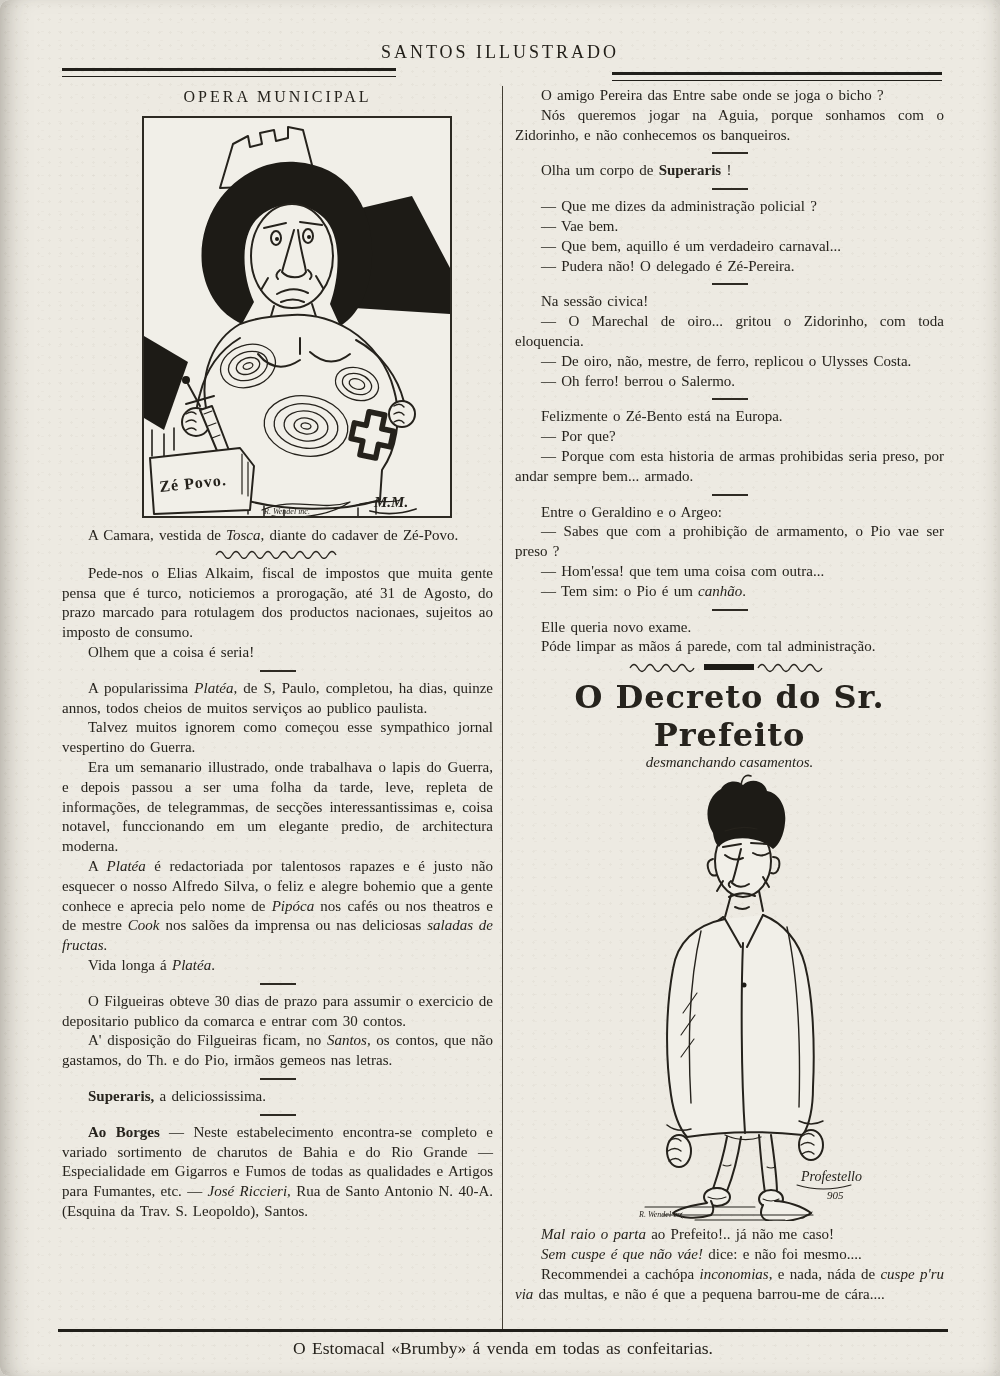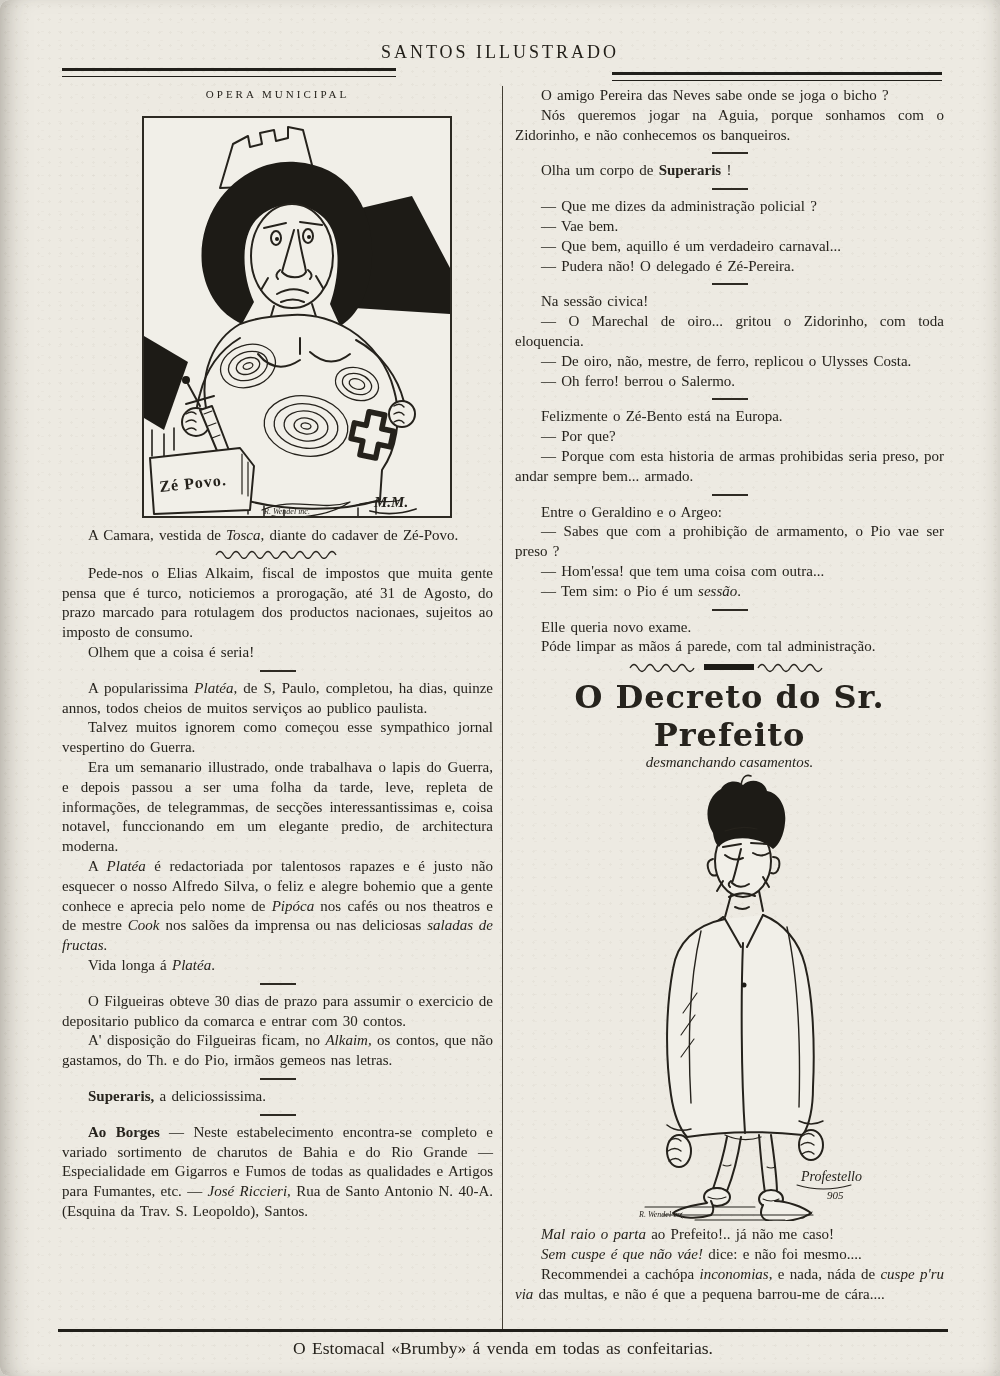--- a/index.html
+++ b/index.html
@@ -30,22 +30,22 @@
     border-top:3px solid #211f1a;border-bottom:1px solid #211f1a;}
   .columns{
     position:absolute; top:86px; left:62px; right:56px; bottom:46px;
     display:grid; grid-template-columns:1fr 12px 1fr; overflow:hidden;
   }
   .col{overflow:hidden;}
   .col-left{padding-right:4px;}
   .col-right{padding-left:6px;}
   .col-divider{border-left:1.5px solid #433e33;margin-left:5px;height:100%;}
   .section-heading{
-    text-align:center;font-size:11px;font-weight:normal;
-    letter-spacing:3px;margin:2px 0 16px;
+    text-align:center;font-size:16px;font-weight:normal;
+    letter-spacing:3px;margin:2px 0 10px;
   }
   .para{
     margin:0; font-size:15px; line-height:19.8px;
     text-align:justify; text-indent:26px; word-spacing:1.5px;
   }
   .para em{font-style:italic;}
   .para strong{font-weight:bold;}
   .rule-short{width:36px;border-top:2px solid #2e2a23;margin:7px auto;}
   .wavy-divider,.fancy-divider{text-align:center;margin:3px 0 5px;line-height:0;}
   .framed-figure{
@@ -156,33 +156,33 @@
           <p class="para"><span>Pede-nos o Elias Alkaim, fiscal de impostos que muita gente pensa que é turco, noticiemos a prorogação, até 31 de Agosto, do prazo marcado para rotulagem dos productos nacionaes, sujeitos ao imposto de consumo.</span></p>
           <p class="para"><span>Olhem que a coisa é seria!</span></p>
           <div class="rule-short"></div>
           <p class="para"><span>A popularissima </span><em>Platéa,</em><span> de S, Paulo, completou, ha dias, quinze annos, todos cheios de muitos serviços ao publico paulista.</span></p>
           <p class="para"><span>Talvez muitos ignorem como começou esse sympathico jornal vespertino do Guerra.</span></p>
           <p class="para"><span>Era um semanario illustrado, onde trabalhava o lapis do Guerra, e depois passou a ser uma folha da tarde, leve, repleta de informações, de telegrammas, de secções interessantissimas e, coisa notavel, funccionando em um elegante predio, de architectura moderna.</span></p>
           <p class="para"><span>A </span><em>Platéa</em><span> é redactoriada por talentosos rapazes e é justo não esquecer o nosso Alfredo Silva, o feliz e alegre bohemio que a gente conhece e aprecia pelo nome de </span><em>Pipóca</em><span> nos cafés ou nos theatros e de mestre </span><em>Cook</em><span> nos salões da imprensa ou nas deliciosas </span><em>saladas de fructas.</em></p>
           <p class="para"><span>Vida longa á </span><em>Platéa</em><span>.</span></p>
           <div class="rule-short"></div>
           <p class="para"><span>O Filgueiras obteve 30 dias de prazo para assumir o exercicio de depositario publico da comarca e entrar com 30 contos.</span></p>
-          <p class="para"><span>A' disposição do Filgueiras ficam, no </span><em>Alkaim,</em><span> os contos, que não gastamos, do Th. e do Pio, irmãos gemeos nas letras.</span></p>
+          <p class="para"><span>A' disposição do Filgueiras ficam, no </span><em>Santos,</em><span> os contos, que não gastamos, do Th. e do Pio, irmãos gemeos nas letras.</span></p>
           <div class="rule-short"></div>
           <p class="para"><strong>Superaris,</strong><span> a deliciossissima.</span></p>
           <div class="rule-short"></div>
           <p class="para"><strong>Ao Borges</strong><span> — Neste estabelecimento encontra-se completo e variado sortimento de charutos de Bahia e do Rio Grande — Especialidade em Gigarros e Fumos de todas as qualidades e Artigos para Fumantes, etc. — </span><em>José Riccieri,</em><span> Rua de Santo Antonio N. 40-A. (Esquina da Trav. S. Leopoldo), Santos.</span></p>
         </div>
     </section>
 
     <div class="col-divider"></div>
 
     <section class="col col-right">
       <div id="right-blocks-top">
-          <p class="para"><span>O amigo Pereira das Neves sabe onde se joga o bicho ?</span></p>
+          <p class="para"><span>O amigo Pereira das Entre sabe onde se joga o bicho ?</span></p>
           <p class="para"><span>Nós queremos jogar na Aguia, porque sonhamos com o Zidorinho, e não conhecemos os banqueiros.</span></p>
           <div class="rule-short"></div>
           <p class="para"><span>Olha um corpo de </span><strong>Superaris</strong><span> !</span></p>
           <div class="rule-short"></div>
           <p class="para"><span>— Que me dizes da administração policial ?</span></p>
           <p class="para"><span>— Vae bem.</span></p>
           <p class="para"><span>— Que bem, aquillo é um verdadeiro carnaval...</span></p>
           <p class="para"><span>— Pudera não!  O delegado é Zé-Pereira.</span></p>
           <div class="rule-short"></div>
           <p class="para"><span>Na sessão civica!</span></p>
@@ -190,21 +190,21 @@
           <p class="para"><span>— De oiro, não, mestre, de ferro, replicou o Ulysses Costa.</span></p>
           <p class="para"><span>— Oh ferro! berrou o Salermo.</span></p>
           <div class="rule-short"></div>
           <p class="para"><span>Felizmente o Zé-Bento está na Europa.</span></p>
           <p class="para"><span>— Por que?</span></p>
           <p class="para"><span>— Porque com esta historia de armas prohibidas seria preso, por andar sempre bem... armado.</span></p>
           <div class="rule-short"></div>
           <p class="para"><span>Entre o Geraldino e o Argeo:</span></p>
           <p class="para"><span>— Sabes que com a prohibição de armamento, o Pio vae ser preso ?</span></p>
           <p class="para"><span>— Hom'essa! que tem uma coisa com outra...</span></p>
-          <p class="para"><span>— Tem sim: o Pio é um </span><em>sessão</em><span>.</span></p>
+          <p class="para"><span>— Tem sim: o Pio é um </span><em>canhão</em><span>.</span></p>
           <div class="rule-short"></div>
           <p class="para"><span>Elle queria novo exame.</span></p>
           <p class="para"><span>Póde limpar as mãos á parede, com tal administração.</span></p>
           <div class="fancy-divider"><svg width="212" height="13" viewBox="0 0 212 13">
               <path d="M6 8 q4 -7 8 0 t8 0 t8 0 t8 0 t8 0 t8 0 t8 0 t8 0" fill="none" stroke="#2c2822" stroke-width="1.3"></path>
               <rect x="80" y="4" width="50" height="6" fill="#1d1b16"></rect>
               <path d="M134 8 q4 -7 8 0 t8 0 t8 0 t8 0 t8 0 t8 0 t8 0 t8 0" fill="none" stroke="#2c2822" stroke-width="1.3"></path>
             </svg></div>
         </div>
 

